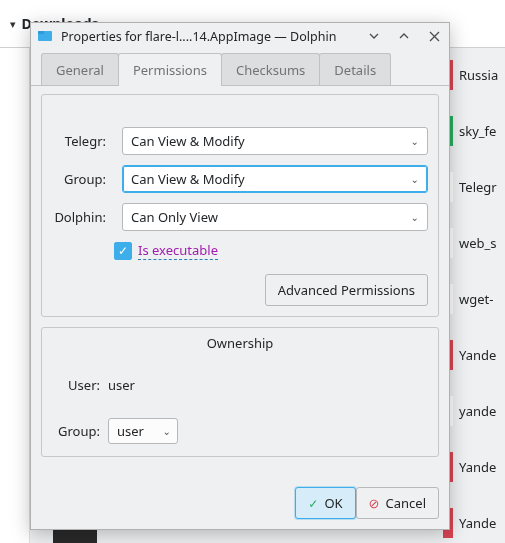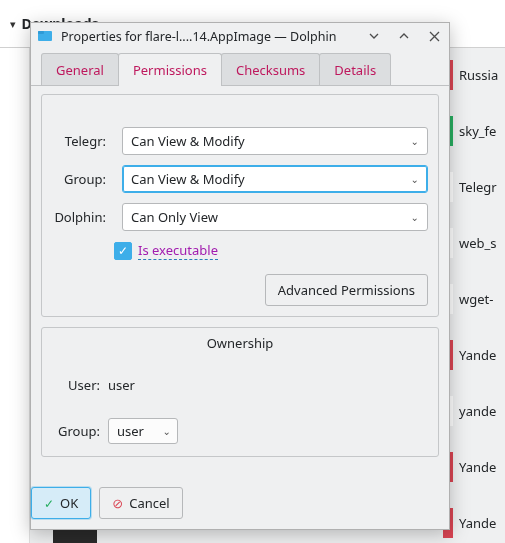--- a/index.html
+++ b/index.html
@@ -119,21 +119,21 @@
     gap: 0;
   }
   .tab {
     padding: 7px 14px;
     background: #dcdee0;
     border: 1px solid #bfc1c3;
     border-bottom: none;
     margin-right: -1px;
     border-radius: 3px 3px 0 0;
     font-size: 13px;
-    color: #be185d;
+    color: #737373;
     cursor: pointer;
   }
   .tab.active {
     background: #eff0f1;
     border-color: #bfc1c3;
     position: relative;
     z-index: 2;
   }
   .tab.active::after {
     content:"";
@@ -255,22 +255,21 @@
     padding:0 24px 0 8px;
     position:relative;
     min-width:70px;
     cursor:pointer;
   }
   .small-combo .chev {
     position:absolute; right:6px; font-size:10px; color:#555;
   }
   .dialog-buttons {
     display:flex;
-    justify-content:flex-start;
-    gap:8px;
+    justify-content:flex-end;
     padding: 0 10px 10px 0;
   }
   .button.primary {
     border-color:#3daee9;
     background:#d6ecf8;
     box-shadow: 0 0 0 1px rgba(61,174,233,0.3);
   }
   .icon-check::before { content:"✓"; font-size:12px; color:#27ae60; }
   .icon-cancel::before { content:"⊘"; font-size:13px; color:#da4453; }
 </style>

